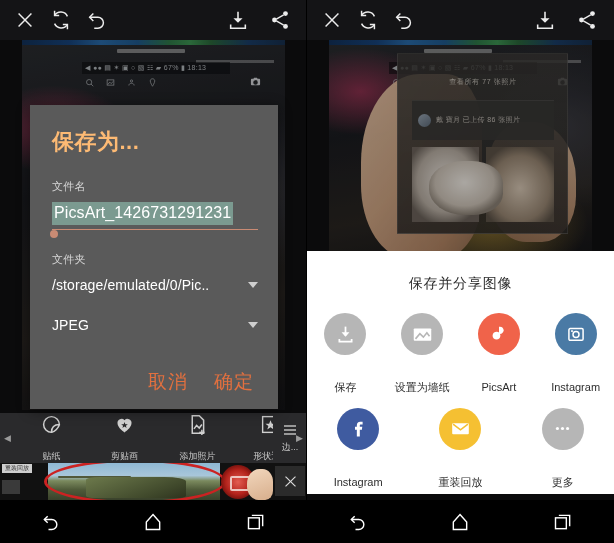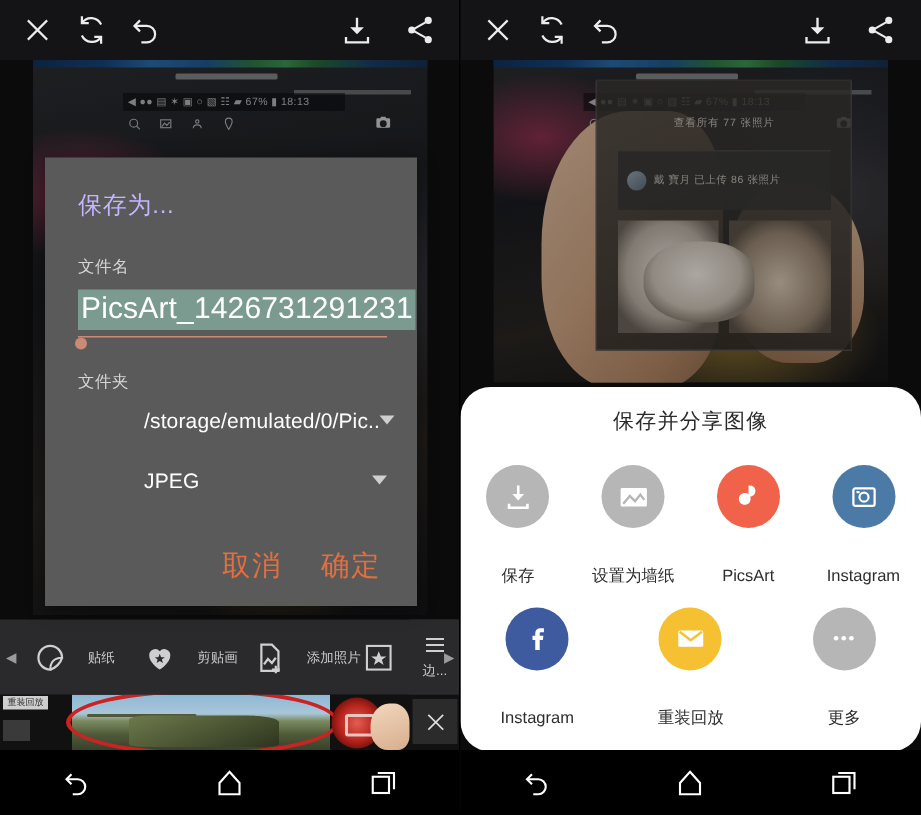--- a/index.html
+++ b/index.html
@@ -72,48 +72,48 @@
   .scr-ph2 { position:absolute; right:8%; top:52%; width:40%; bottom:6%;
      background:radial-gradient(60% 60% at 50% 55%,#d9c9b6,#9a8874 72%,#5d5348 100%); }
   .scr-dog { position:absolute; left:18%; top:60%; width:44%; height:30%;
      background:radial-gradient(55% 60% at 48% 40%,#f4efe8,#cfc5b9 72%,#8d8377 100%);
      border-radius:46% 42% 40% 48%; }
 
   
   .dlg { position:absolute; left:30px; top:105px; width:248px;
          background:#5a5a5a; z-index:60; padding:22px 20px 14px 22px;
          box-shadow:0 2px 12px rgba(0,0,0,.45); }
-  .dlg-title { font-size:16px; color:#c4b5fd; font-weight:400; letter-spacing:.5px; }
+  .dlg-title { font-size:22px; color:#fdba74; font-weight:700; letter-spacing:.5px; }
   .fld-label { font-size:11px; color:#d6d6d6; margin-top:22px; letter-spacing:.3px; }
   .fname-wrap { margin-top:8px; position:relative; }
-  .fname { display:inline-block; font-size:20px; color:#ffffff; letter-spacing:.1px;
+  .fname { display:inline-block; font-size:16px; color:#ffffff; letter-spacing:.1px;
            background:#7b9a90; padding:1px 2px 2px 2px; line-height:1.22; }
   .fname-underline { height:1px; background:#c98b74; margin-top:4px; width:100%; }
   .sel-handle { position:absolute; width:8px; height:8px; border-radius:50%;
            background:#c98b74; left:-2px; bottom:-8px; }
 
-  .sel-row { margin-top:10px; display:flex; align-items:center;margin-left:44px; }
+  .sel-row { margin-top:10px; display:flex; align-items:center; }
   .sel-row.first { margin-top:10px; }
   .sel-val { font-size:14px; color:#ffffff; letter-spacing:.1px; }
   .caret { width:0; height:0; border-left:5px solid transparent;
            border-right:5px solid transparent; border-top:6px solid #cfcfcf;
            margin-left:auto; }
   .sel-row.fmt { margin-top:24px; }
   .dlg-actions { display:flex; justify-content:flex-end; gap:26px;
                  margin-top:36px; padding-right:4px; }
   .dlg-btn { font-size:19px; color:#e2703f; letter-spacing:1px; }
 
   
   .toolstrip { position:absolute; left:0; bottom:80px; width:307px; height:50px;
      background:#2a2a2c; display:flex; align-items:center; z-index:30; }
   .ts-arrow { width:15px; flex:none; display:flex; align-items:center; justify-content:center;
      color:#9b9b9b; font-size:9px; }
   .ts-items { flex:1; display:flex; align-items:center; justify-content:space-around;
      height:100%; overflow:hidden; }
-  .ts-item { display:flex; flex-direction:row; align-items:center; gap:15px; width:58px; }
+  .ts-item { display:flex; flex-direction:column; align-items:center; gap:15px; width:58px; }
   .ts-ico { width:21px; height:21px; color:#cfcfcf; }
   .ts-ico svg { display:block; width:21px; height:21px; }
   .ts-lbl { font-size:9px; color:#c9c9c9; white-space:nowrap; }
   .ts-edge { position:absolute; right:0; top:0; bottom:0; width:34px;
      background:#2a2a2c; display:flex; flex-direction:column; align-items:center;
      justify-content:center; gap:3px; }
 
   
   .filmstrip { position:absolute; left:0; bottom:43px; width:307px; height:37px;
      background:#111; overflow:hidden; z-index:25; }
@@ -137,22 +137,22 @@
   .fs-x { position:absolute; right:2px; top:3px; width:30px; height:30px;
      background:#2b2b2b; display:flex; align-items:center; justify-content:center; }
   .fs-x svg { width:17px; height:17px; color:#ddd; display:block; }
   .fs-tag { position:absolute; left:2px; top:1px; height:9px; padding:0 3px;
      background:rgba(240,240,240,.85); font-size:6px; color:#333;
      display:flex; align-items:center; gap:2px; }
   .fs-chip { position:absolute; left:2px; top:17px; width:18px; height:14px;
      background:#3a3a3a; }
 
   
-  .sheet { position:absolute; left:0; bottom:42px; width:307px; height:243px;
-     background:#ffffff; z-index:50; padding-top:14px;border-radius:20px; }
+  .sheet { position:absolute; left:0; bottom:49px; width:307px; height:243px;
+     background:#ffffff; z-index:50; padding-top:24px; }
   .sheet-title { text-align:center; font-size:14px; color:#2b2b2b; letter-spacing:.8px; }
   .grid { margin-top:20px; display:flex; flex-direction:column; gap:14px; }
   .grow { display:flex; justify-content:space-around; align-items:flex-start; }
   .gitem { width:66px; display:flex; flex-direction:column; align-items:center; gap:6px; }
   .bub { width:42px; height:42px; border-radius:50%;
      display:flex; align-items:center; justify-content:center; }
   .bub svg { display:block; }
   .glbl { font-size:11px; color:#2e2e2e; text-align:center; line-height:1.18;margin-top:20px; }
 
   

